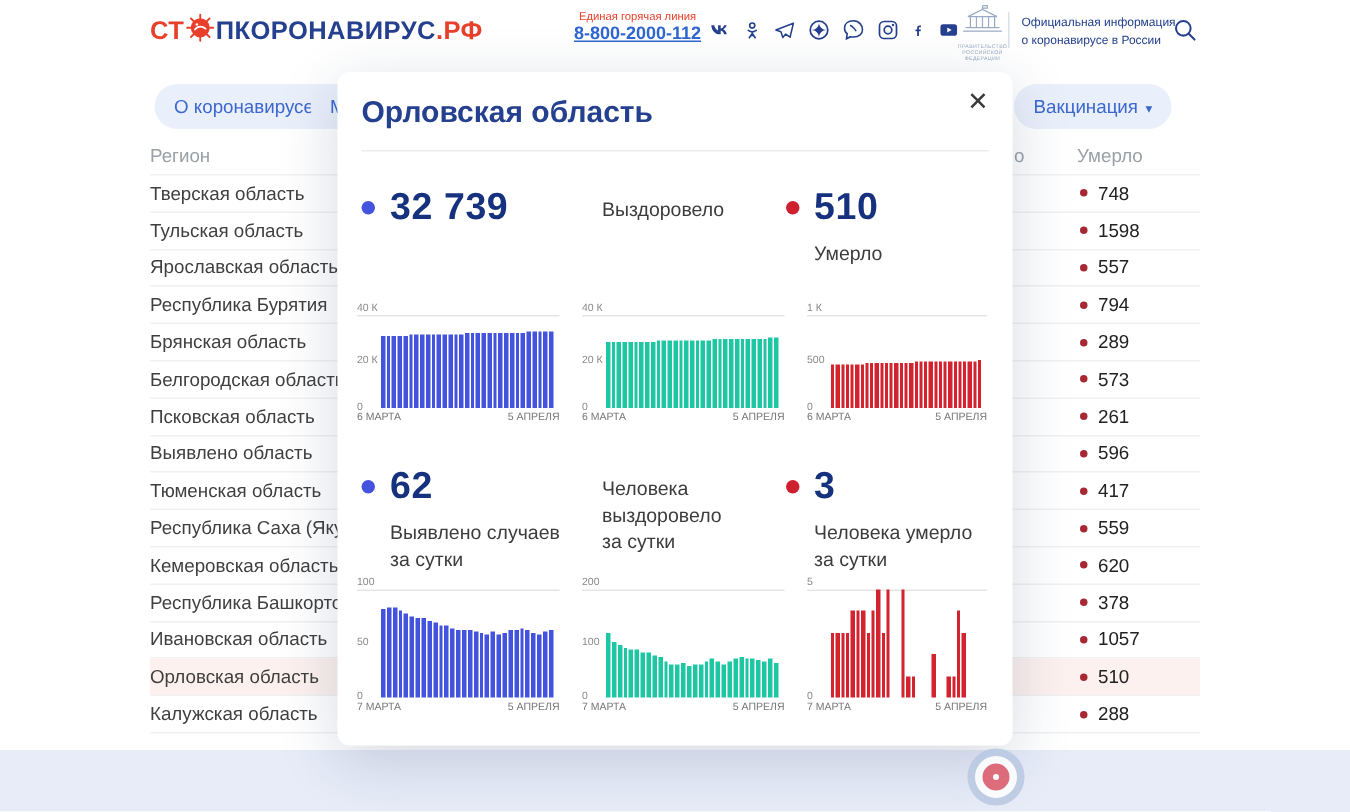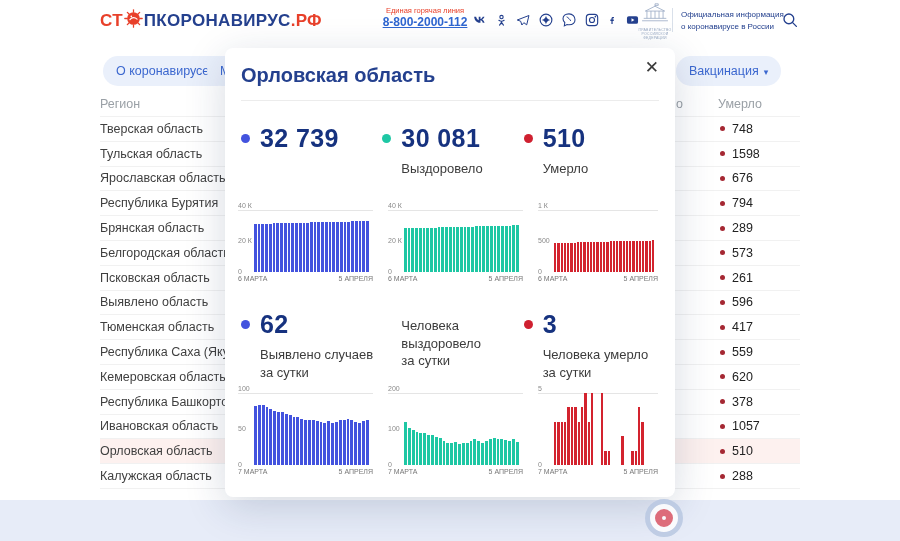--- a/index.html
+++ b/index.html
@@ -209,21 +209,21 @@
         <span class="t-region">Тульская область</span>
         <span class="t-deaths">
           <span class="t-dot"></span>
           <span>1598</span>
         </span>
       </div>
       <div class="t-row">
         <span class="t-region">Ярославская область</span>
         <span class="t-deaths">
           <span class="t-dot"></span>
-          <span>676</span>
+          <span>557</span>
         </span>
       </div>
       <div class="t-row">
         <span class="t-region">Республика Бурятия</span>
         <span class="t-deaths">
           <span class="t-dot"></span>
           <span>794</span>
         </span>
       </div>
       <div class="t-row">
@@ -312,24 +312,20 @@
   <div class="m-divider"></div>
 
   <div class="stat-row" id="stats1">
       <div class="stat">
         <div class="stat-top">
           <span class="dot" style="background: rgb(67, 83, 222);"></span>
           <span class="stat-num">32 739</span>
         </div>
       </div>
       <div class="stat">
-        <div class="stat-top">
-          <span class="dot" style="background: rgb(30, 199, 164);"></span>
-          <span class="stat-num">30 081</span>
-        </div>
         <div class="stat-label">
           <div>Выздоровело</div>
         </div>
       </div>
       <div class="stat">
         <div class="stat-top">
           <span class="dot" style="background: rgb(207, 32, 48);"></span>
           <span class="stat-num">510</span>
         </div>
         <div class="stat-label">

